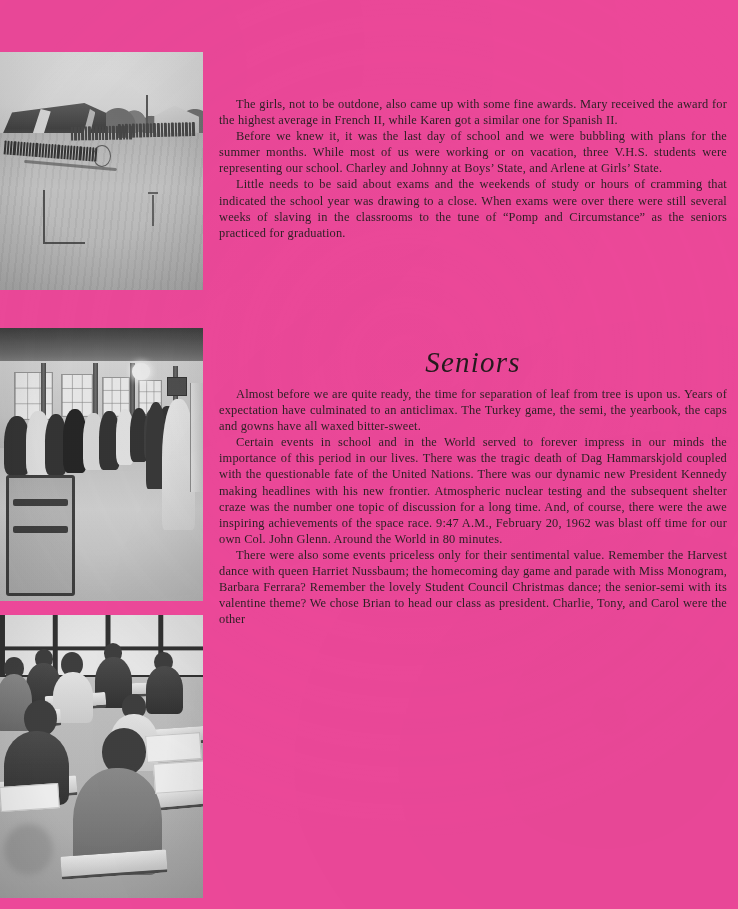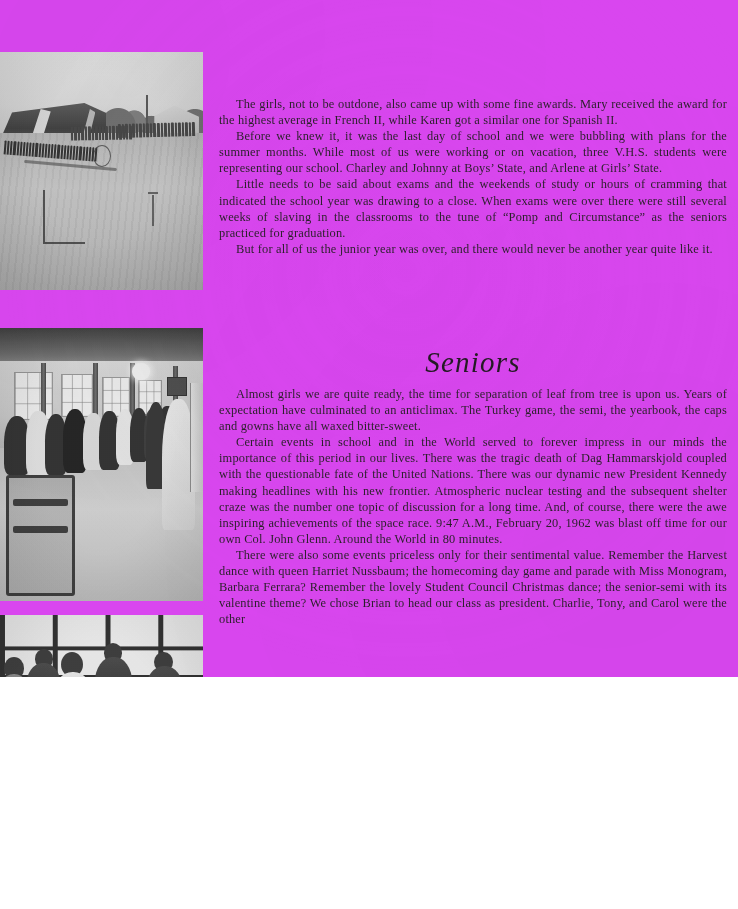--- a/index.html
+++ b/index.html
@@ -8,22 +8,22 @@
     padding: 0;
     background: #ffffff;
   }
   body {
     font-family: "Liberation Serif", "DejaVu Serif", serif;
   }
 
   .page {
     position: relative;
     width: 738px;
-    height: 677px;
-    background: #d946ef;
+    height: 909px;
+    background: #ec4899;
     overflow: hidden;
     text-decoration: underline;
   }
 
   
   .page::after {
     content: "";
     position: absolute;
     inset: 0;
     pointer-events: none;
@@ -528,25 +528,24 @@
       <div class="vig"></div>
     </div>
   </div>
 
   <div class="text-col">
 
     <div class="body-text" id="block-junior">
       <p>The girls, not to be outdone, also came up with some fine awards. Mary received the award for the highest average in French II, while Karen got a similar one for Spanish II.</p>
       <p>Before we knew it, it was the last day of school and we were bubbling with plans for the summer months. While most of us were working or on vacation, three V.H.S. students were representing our school. Charley and Johnny at Boys’ State, and Arlene at Girls’ State.</p>
       <p>Little needs to be said about exams and the weekends of study or hours of cramming that indicated the school year was drawing to a close. When exams were over there were still several weeks of slaving in the classrooms to the tune of “Pomp and Circumstance” as the seniors practiced for graduation.</p>
-      <p>But for all of us the junior year was over, and there would never be another year quite like it.</p>
     </div>
 
     <div class="section-heading">Seniors</div>
 
     <div class="body-text" id="block-seniors">
-      <p>Almost girls we are quite ready, the time for separation of leaf from tree is upon us. Years of expectation have culminated to an anticlimax. The Turkey game, the semi, the yearbook, the caps and gowns have all waxed bitter-sweet.</p>
+      <p>Almost before we are quite ready, the time for separation of leaf from tree is upon us. Years of expectation have culminated to an anticlimax. The Turkey game, the semi, the yearbook, the caps and gowns have all waxed bitter-sweet.</p>
       <p>Certain events in school and in the World served to forever impress in our minds the importance of this period in our lives. There was the tragic death of Dag Hammarskjold coupled with the questionable fate of the United Nations. There was our dynamic new President Kennedy making headlines with his new frontier. Atmospheric nuclear testing and the subsequent shelter craze was the number one topic of discussion for a long time. And, of course, there were the awe inspiring achievements of the space race. 9:47 A.M., February 20, 1962 was blast off time for our own Col. John Glenn. Around the World in 80 minutes.</p>
       <p>There were also some events priceless only for their sentimental value. Remember the Harvest dance with queen Harriet Nussbaum; the homecoming day game and parade with Miss Monogram, Barbara Ferrara? Remember the lovely Student Council Christmas dance; the senior-semi with its valentine theme? We chose Brian to head our class as president. Charlie, Tony, and Carol were the other</p>
     </div>
 
   </div>
 </div>
 
 </body></html>

